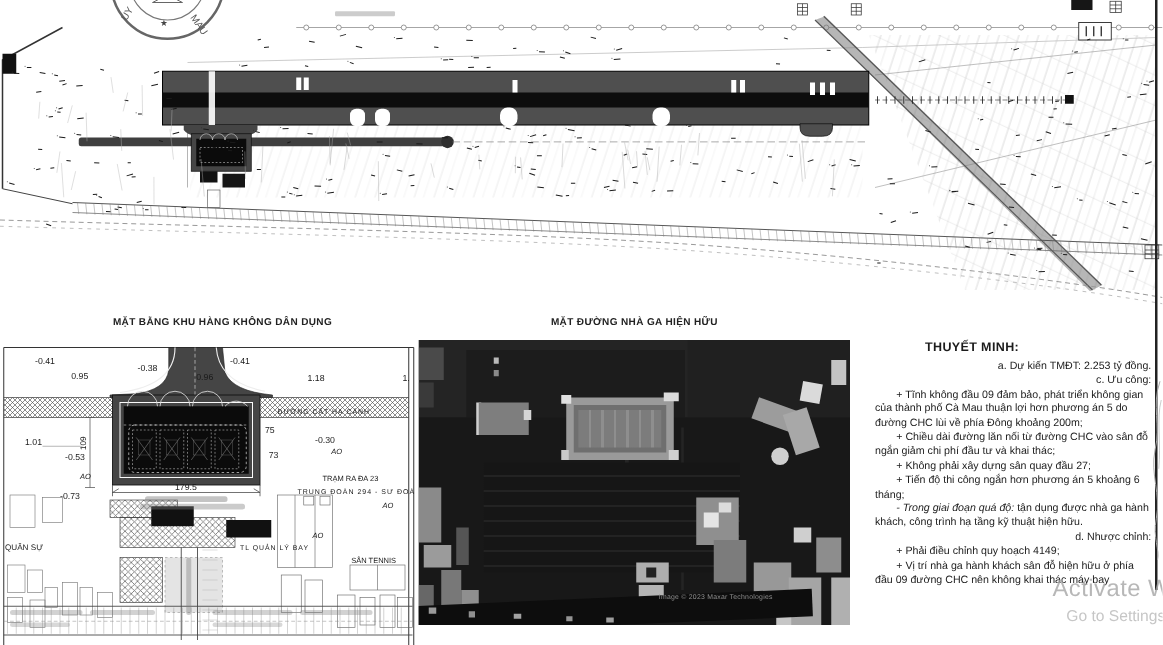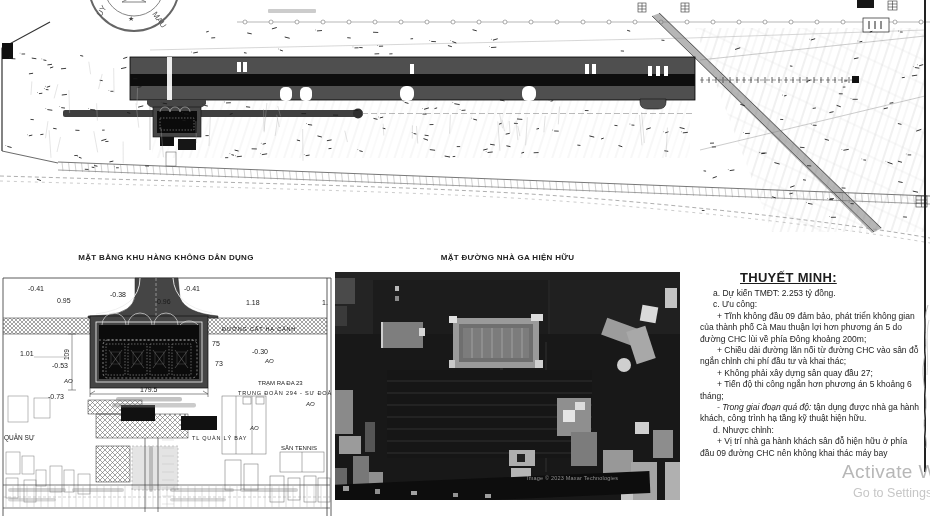--- a/index.html
+++ b/index.html
@@ -9,31 +9,31 @@
     font-family:"Liberation Sans", sans-serif;
     -webkit-font-smoothing:antialiased;
   }
   .abs{position:absolute;}
   
   .sec-title{
     position:absolute;top:253px;height:12px;
     font-size:8px;font-weight:600;color:#222;
     text-align:center;letter-spacing:.3px;
   }
-  #title-civil{left:0;width:332px;}
+  #title-civil{left:12px;width:332px;}
   #title-photo{left:335px;width:345px;}
   
   #notes{position:absolute;left:700px;top:268px;width:226px;color:#1c1c1c;}
   #notes-title{
     display:inline-block;margin:2px 0 3px 40px;
-    font-size:13px;font-weight:bold;text-decoration:underline;letter-spacing:.3px;
+    font-size:10px;font-weight:bold;letter-spacing:.3px;
   }
   #notes-body{width:221px;font-size:8.5px;line-height:11.4px;}
   #notes-body p{margin:0;}
-  #notes-body p.lettered{text-indent:13px;}
+  #notes-body p.lettered{text-indent:13px;text-align:right;}
   #notes-body p.plus{text-indent:17px;}
   #notes-body p.dash{text-indent:17px;}
   #notes-body i{font-style:italic;}
   
   #photo{
     position:absolute;left:335px;top:272px;width:345px;height:228px;
     background:#1a1a1a;overflow:hidden;
   }
   #photo .shp{position:absolute;}
   #photo-watermark{
@@ -955,25 +955,26 @@
     <div class="shp" style="left: 150px; top: 222px; width: 6px; height: 4px; background: rgb(158, 158, 158);"></div>
     <div id="photo-watermark">Image © 2023 Maxar Technologies</div>
 </div>
 
 <div id="notes">
   <div id="notes-title">THUYẾT MINH:</div>
   <div id="notes-body">
       <p class="lettered">a. Dự kiến TMĐT: 2.253 tỷ đồng.</p>
       <p class="lettered">c. Ưu công:</p>
       <p class="plus">+ Tĩnh không đầu 09 đảm bảo, phát triển không gian của thành phố Cà Mau thuận lợi hơn phương án 5 do đường CHC lùi về phía Đông khoảng 200m;</p>
-      <p class="plus">+ Chiều dài đường lăn nối từ đường CHC vào sân đỗ ngắn chỉnh chi phí đầu tư và khai thác;</p>
+      <p class="plus">+ Chiều dài đường lăn nối từ đường CHC vào sân đỗ ngắn giảm chi phí đầu tư và khai thác;</p>
       <p class="plus">+ Không phải xây dựng sân quay đầu 27;</p>
       <p class="plus">+ Tiến độ thi công ngắn hơn phương án 5 khoảng 6 tháng;</p>
       <p class="dash"><i>- Trong giai đoạn quá độ:</i> tận dụng được nhà ga hành khách, công trình hạ tầng kỹ thuật  hiện hữu.</p>
       <p class="lettered">d. Nhược chỉnh:</p>
+      <p class="plus">+ Phải điều chỉnh quy hoạch 4149;</p>
       <p class="plus">+ Vị trí nhà ga hành khách sân đỗ hiện hữu ở phía đầu 09 đường CHC nên không khai thác máy bay</p>
     </div>
 </div>
 
 <div id="page-edge-line"></div>
 <svg class="abs" style="left:919px;top:300px" width="11" height="150" viewBox="0 0 11 150">
   <path d="M9,5 C2,25 10,40 5,60 C1,80 10,95 6,115 C3,130 9,140 7,148" fill="none" stroke="#aaa" stroke-width="0.8"></path>
   <path d="M10,20 C6,35 10,55 8,75" fill="none" stroke="#bbb" stroke-width="0.6"></path>
 </svg>
 

